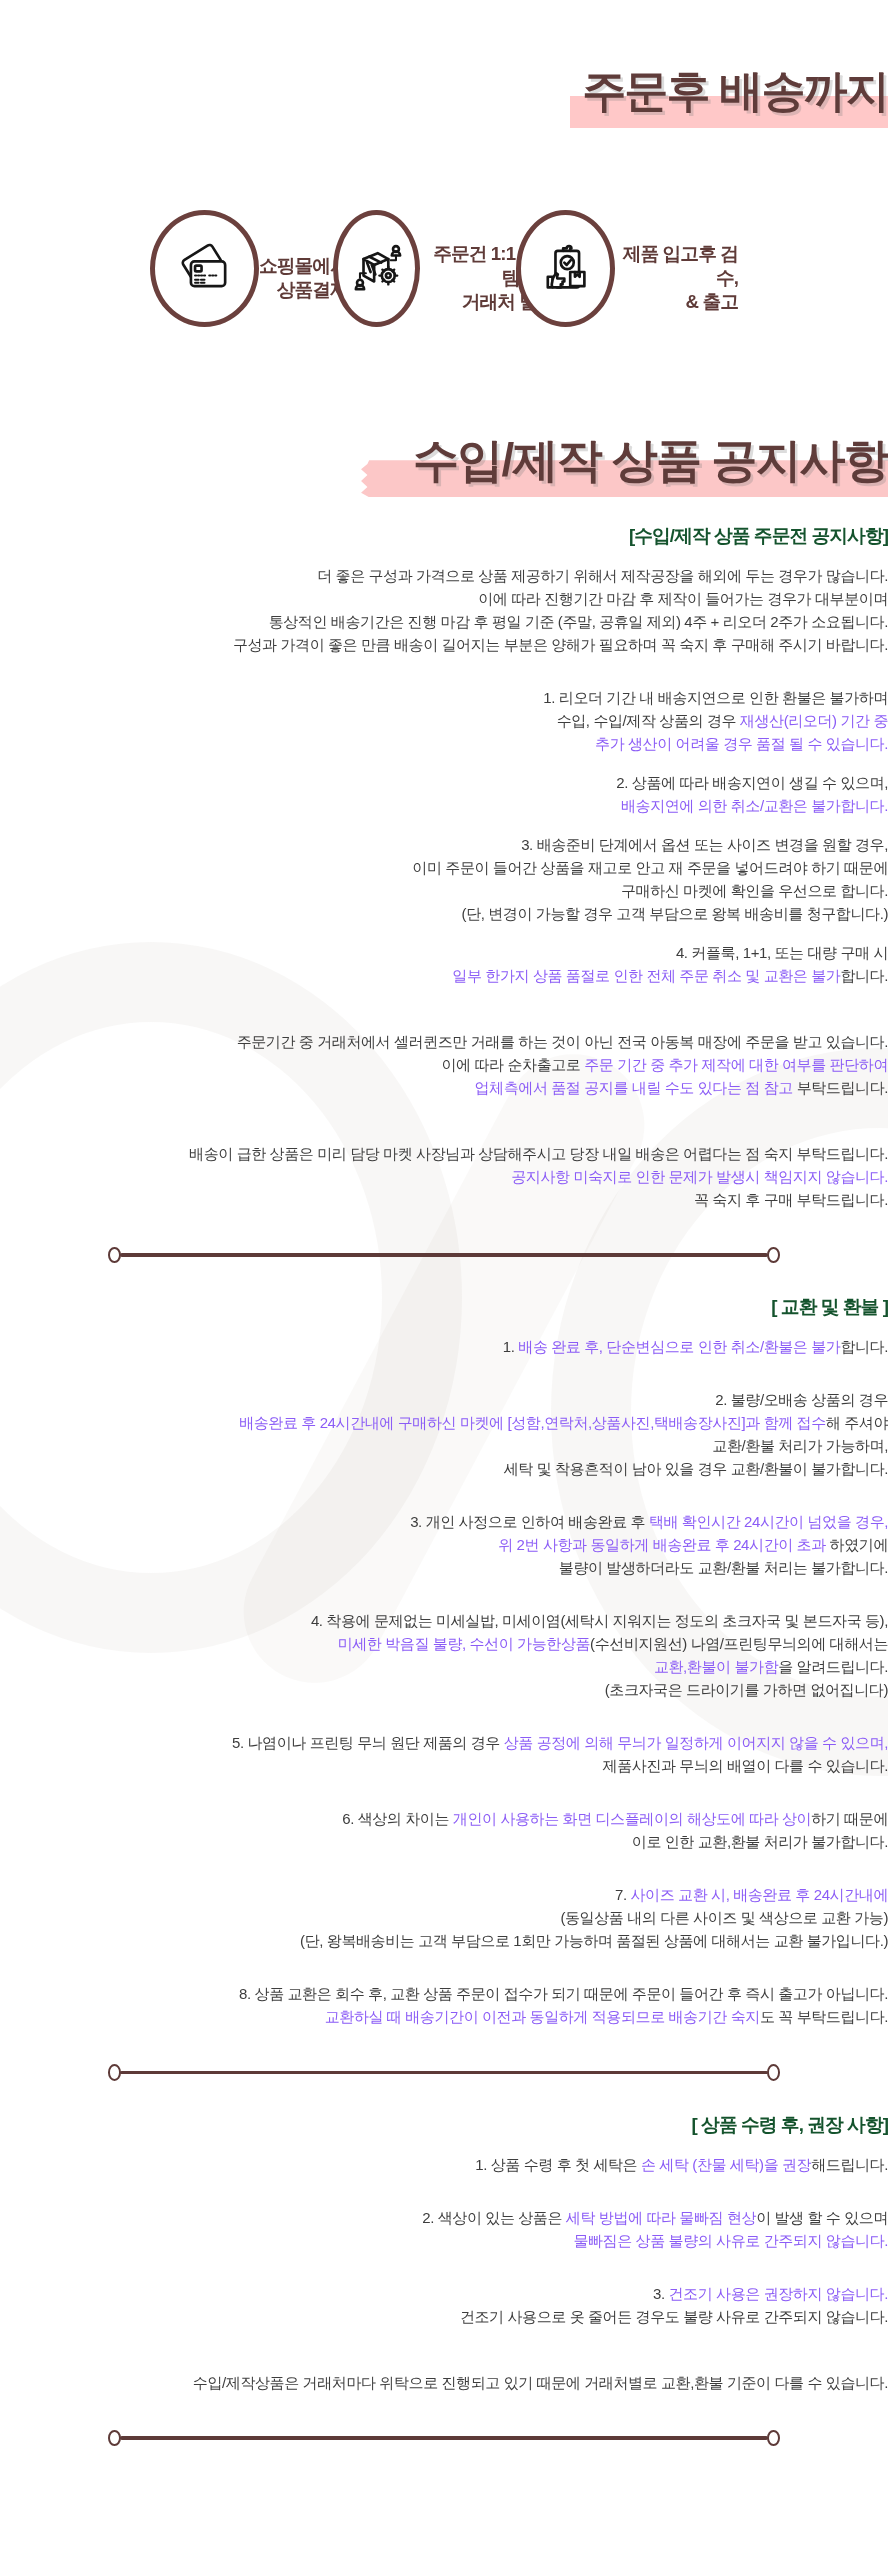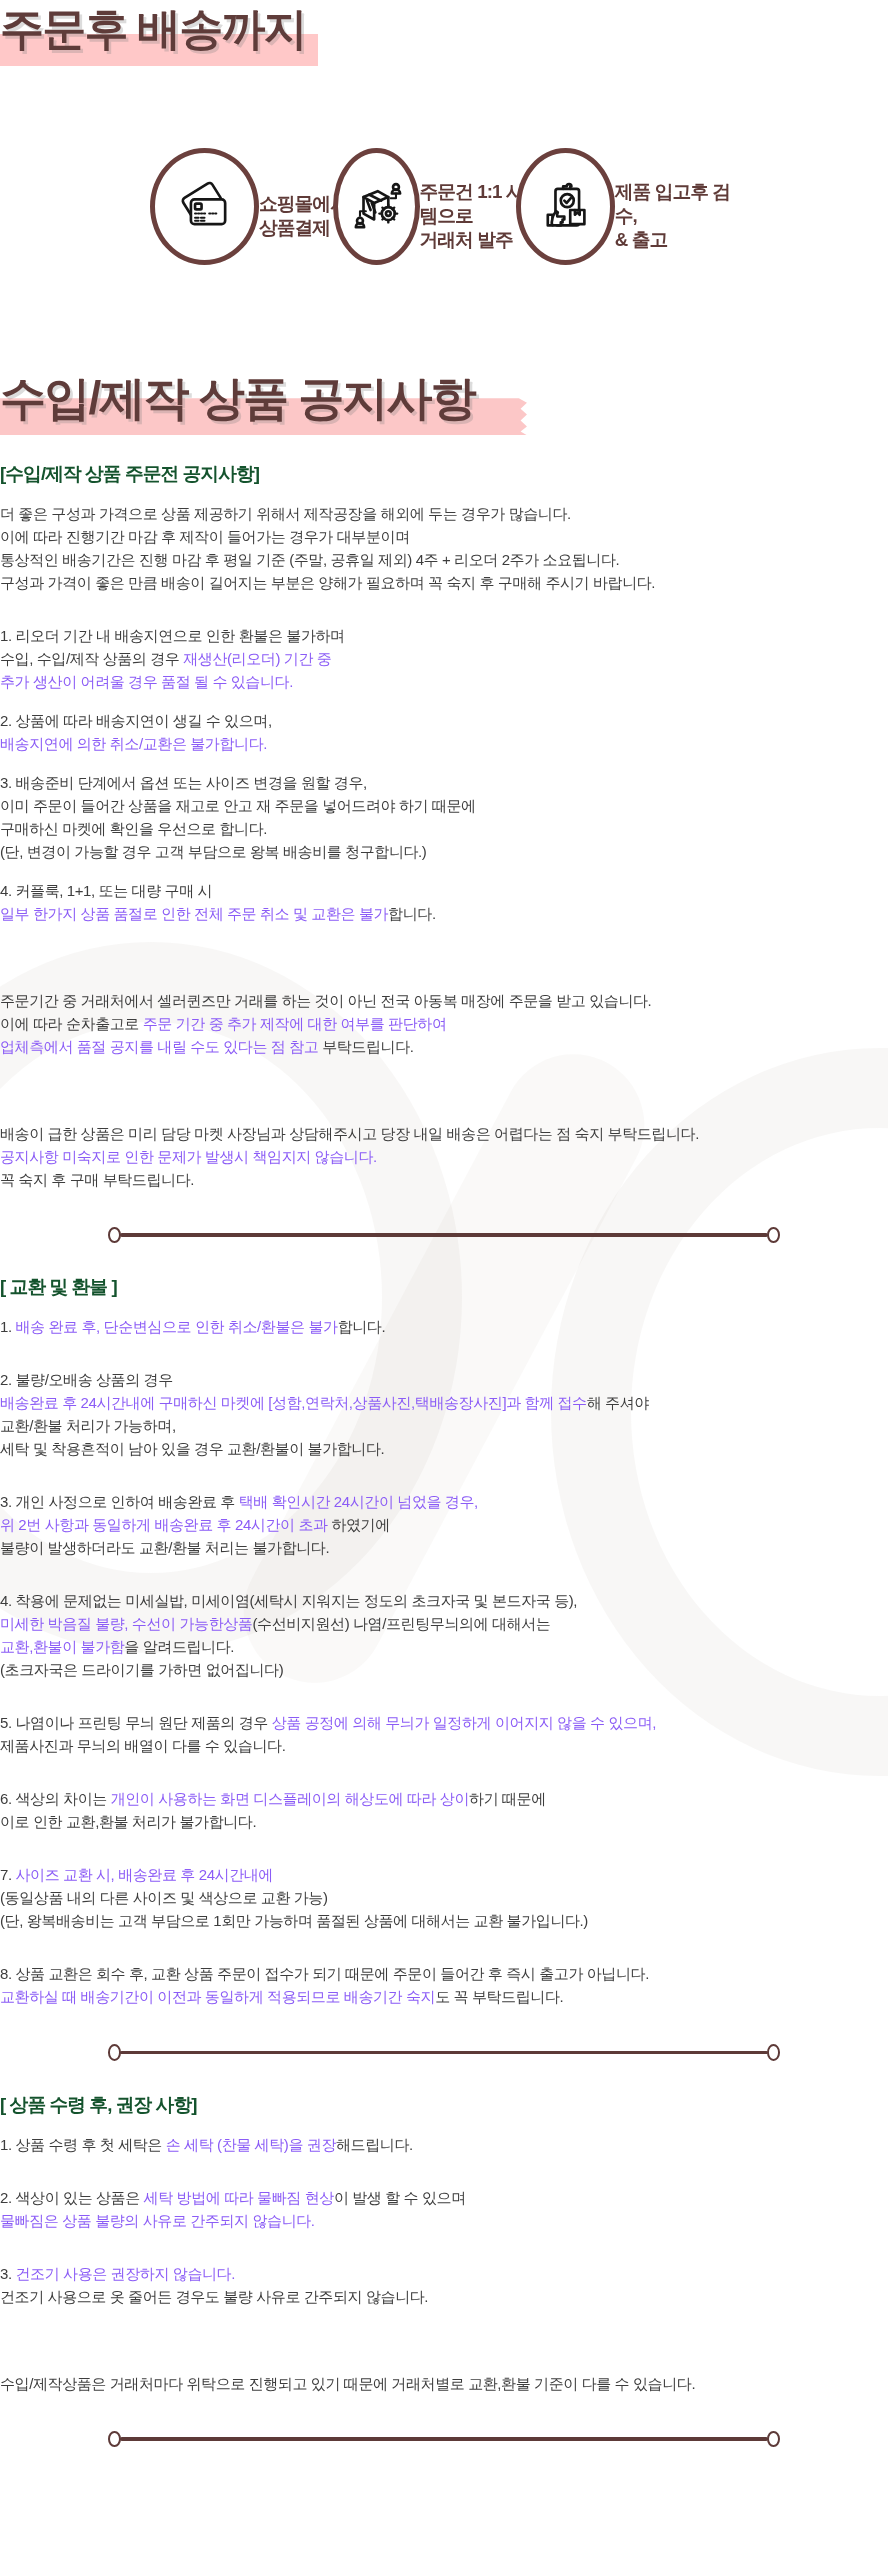--- a/index.html
+++ b/index.html
@@ -1,18 +1,18 @@
 <!DOCTYPE html>
 <html style="font-size:14px"><head>
 <meta charset="utf-8">
 <style>
   html,body{margin:0;padding:0;background:#ffffff;}
   body{font-family:"Liberation Sans","DejaVu Sans",sans-serif;}
   .page{position:relative;width:888px;min-height:2576px;margin:0 auto;background:#fff;overflow:hidden;}
-  .content{position:relative;z-index:1;text-align:left;}
+  .content{position:relative;z-index:1;text-align:right;padding-top:62px;}
 
   
   .wm{position:absolute;z-index:0;pointer-events:none;}
   .wm-ring{border-radius:50%;border:80px solid rgba(190,180,170,0.10);}
   .wm-band{background:rgba(190,180,170,0.08);transform:rotate(28deg);border-radius:107px;}
 
   
   .title-wrap{display:inline-block;position:relative;}
   .main-title{position:relative;z-index:1;font-size:44px;font-weight:800;letter-spacing:-1.8px;color:#5f3c3a;
     text-shadow:2.7px 2.7px 0 rgba(130,130,130,0.28);white-space:nowrap;}
@@ -34,21 +34,21 @@
     text-shadow:2.7px 2.7px 0 rgba(130,130,130,0.28);white-space:nowrap;}
   .tape{position:absolute;z-index:0;left:-52px;right:-52px;bottom:-5.3px;height:37px;background:#fcc7c7;
     clip-path:polygon(1.4% 0%,98.6% 0%,100% 12%,98.9% 28%,100% 44%,98.9% 60%,100% 76%,98.9% 90%,100% 100%,
                       1.4% 100%,0% 88%,1.1% 72%,0% 56%,1.1% 40%,0% 24%,1.1% 10%);}
 
   
   .notice-body{margin-top:5.3px;}
   .section-heading{margin-top:32px;font-size:18.7px;line-height:24px;font-weight:700;color:#14532d;letter-spacing:-0.9px;}
   .para{margin-top:16px;}
   .para.gap-lg{margin-top:30px;}
-  .para.gap-xl{margin-top:64px;}
+  .para.gap-xl{margin-top:43px;}
   .line{font-size:15px;line-height:23px;color:#3d3d3d;letter-spacing:-0.4px;}
   .line .red{color:#8b5cf6;font-weight:400;}
 
   .divider{display:flex;align-items:center;width:672px;margin:36px auto 0 auto;}
   .divider .ring{width:9px;height:12.4px;border:2.7px solid #5d3a38;border-radius:50%;background:#fff;flex:none;}
   .divider .bar{flex:1;height:3.6px;background:#5d3a38;margin:0 -0.9px;border-radius:1.8px;}
 </style>
 </head>
 <body>
 

